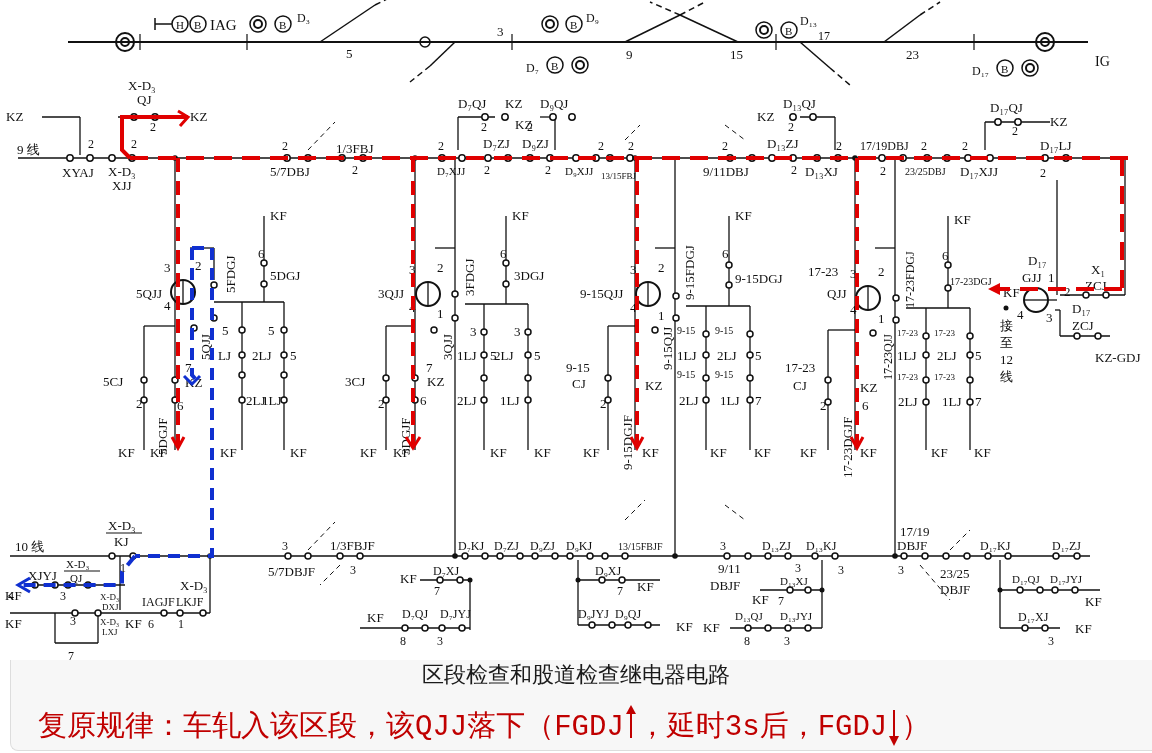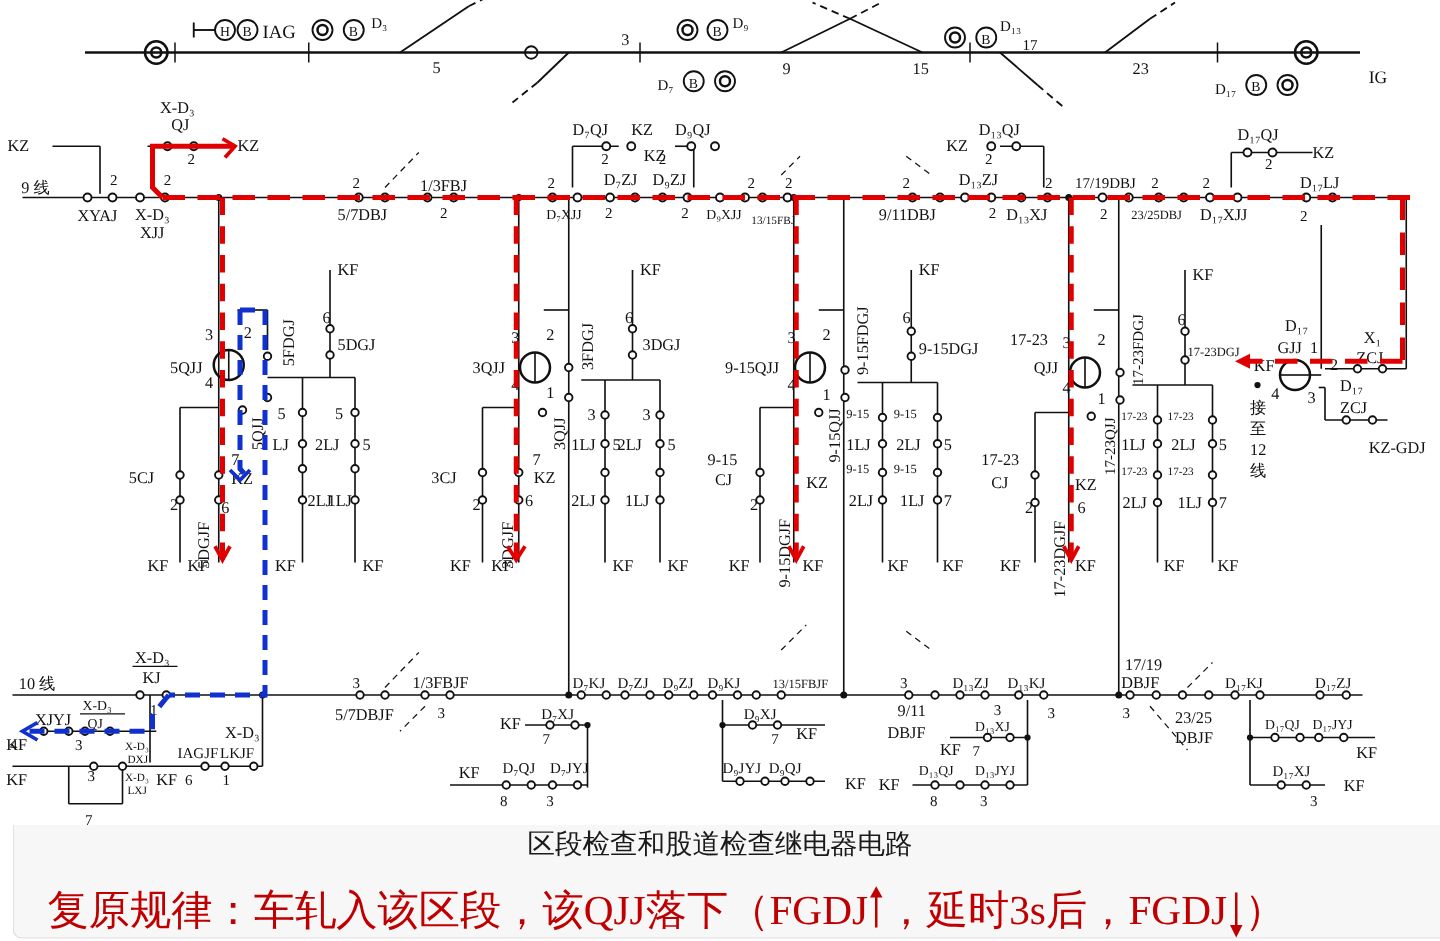--- a/index.html
+++ b/index.html
@@ -1,21 +1,21 @@
 <!DOCTYPE html>
 <html><head>
 <meta charset="utf-8">
 <style>
   html,body{margin:0;padding:0;background:#ffffff;}
   body{width:1152px;height:753px;position:relative;overflow:hidden;font-family:"Liberation Serif","DejaVu Serif",serif;}
   #stage{position:absolute;left:0;top:0;width:1152px;height:660px;background:#ffffff;}
   svg text{font-family:"Liberation Serif","DejaVu Serif",serif;fill:#111;}
   .caption-box{position:absolute;left:10px;top:660px;width:1142px;height:90px;background:#f7f7f7;border-bottom:1px solid #ddd;border-left:1px solid #ddd;border-radius:0 0 0 8px;}
   .caption{position:absolute;left:0;width:1152px;top:660px;text-align:center;font-size:22px;color:#1a1a1a;font-family:"DejaVu Sans",sans-serif;}
-  .rule{position:absolute;left:38px;top:706px;font-size:33px;color:#c00000;font-family:Liberation Serif, serif;white-space:nowrap;letter-spacing:0px;}
+  .rule{position:absolute;left:38px;top:706px;font-size:29px;color:#c00000;font-family:Liberation Mono, monospace;white-space:nowrap;letter-spacing:0px;}
   .rule .arr{display:inline-block;position:relative;width:14px;height:30px;vertical-align:middle;}
   .topstrip{position:absolute;left:0;top:0;width:1152px;height:4px;background:#f2f2f2;}
 </style>
 </head>
 <body>
 
 <div class="topstrip"></div>
 
 <div id="stage">
 <svg width="1152" height="660" viewBox="0 0 1152 660" xmlns="http://www.w3.org/2000/svg">

